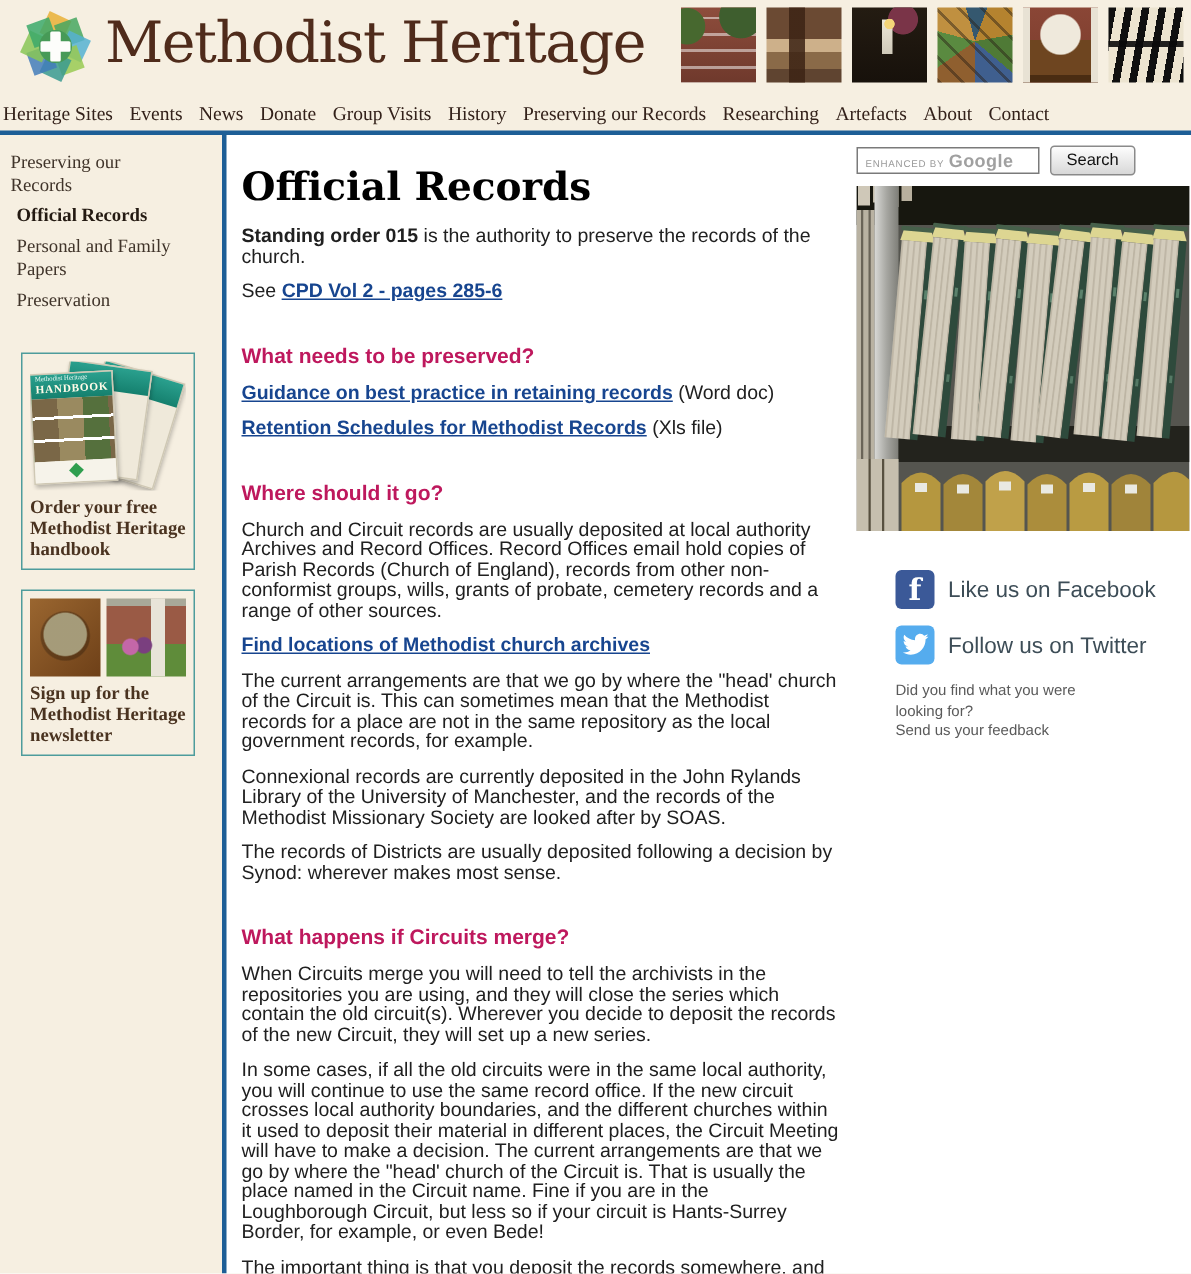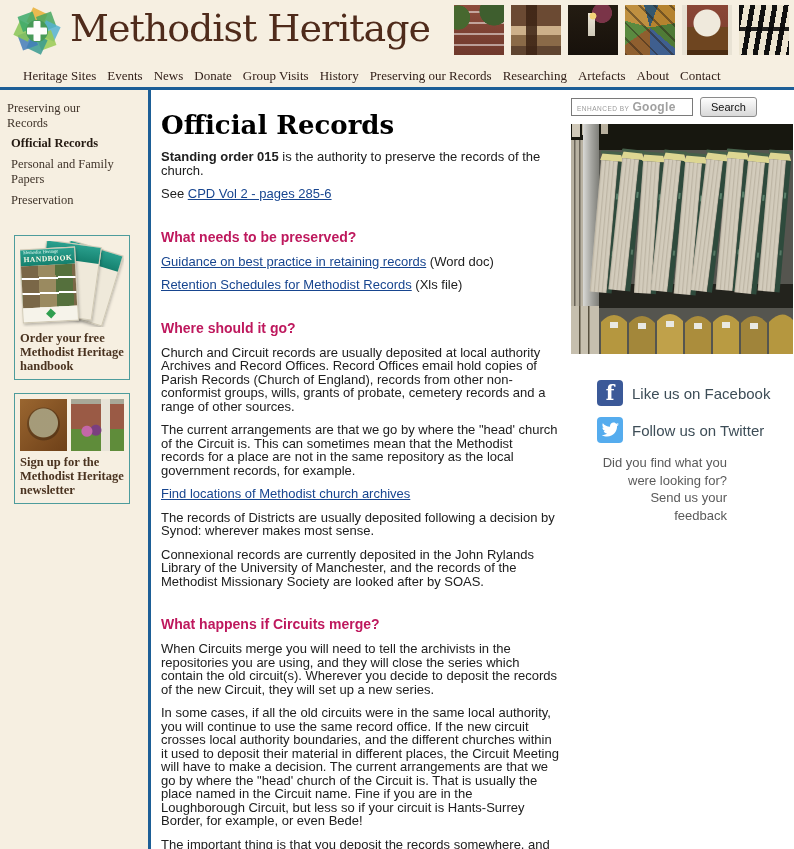--- a/index.html
+++ b/index.html
@@ -40,21 +40,21 @@
       conic-gradient(from 20deg at 50% 45%, #b5832f 0 60deg, #4f7a36 0 110deg, #3f5f8f 0 160deg, #8f5f2f 0 215deg, #5a8a40 0 265deg, #c09040 0 325deg, #35586f 0); }
   .th-door { background:
       linear-gradient(90deg, #e8e2d4 0 9%, transparent 9% 91%, #e8e2d4 91%),
       radial-gradient(circle at 50% 36%, #efe9dc 0 13px, transparent 14px),
       linear-gradient(180deg, transparent 0 44%, #6e4520 44% 90%, #4a2c12 90%),
       linear-gradient(#8a4636,#7a3c2c); }
   .th-keys { background:
       linear-gradient(180deg, transparent 0 45%, rgba(10,10,10,.9) 45% 53%, transparent 53%),
       repeating-linear-gradient(100deg, #101010 0 5px, #ece4d0 5px 11px); }
   
-  .nav { display:flex; gap:11px; align-items:center; height:23px; padding-left:23px;
+  .nav { display:flex; gap:11px; align-items:center; height:23px; padding-left:2px;
          font-family:"Liberation Serif", serif; font-size:13px; color:#33211a; }
   .nav span { cursor:pointer; white-space:nowrap; }
   .divider { height:3px; background:#1d5e96; }
   
   .row { display:flex; height:759px; }
   .sidebar { width:148px; flex:0 0 148px; padding-top:11px; font-family:"Liberation Serif", serif; }
   .snav { padding-left:7px; font-size:12.5px; color:#40342a; }
   .snav .sec { width:100px; line-height:1.2; cursor:pointer; }
   .snav .lnk { margin:5px 0 0 4px; cursor:pointer; line-height:1.25; }
   .snav .active { font-weight:bold; color:#241a12; }
@@ -89,21 +89,21 @@
       radial-gradient(circle at 30% 62%, #c467a8 0 5px, transparent 6px),
       radial-gradient(circle at 47% 60%, #7a3f7f 0 5px, transparent 6px),
       linear-gradient(90deg, transparent 0 56%, #e8e4d8 56% 74%, transparent 74%),
       linear-gradient(180deg, #a8a898 0 10%, #9a5a45 10% 58%, #5f8c3a 58%); }
   
   .main-wrap { flex:1; background:#fff; border-left:3px solid #1d5e96; display:flex; padding-left:10px; }
   .main-col { width:398px; flex:0 0 398px; padding-top:8px; }
   h1 { font-family:"DejaVu Serif", serif; font-size:26px; color:#000; margin:12px 0 8px; }
   h2 { font-size:14px; color:#be185d; margin:28px 0 2px; }
   .main-col p { font-size:13px; line-height:13.5px; margin-top:10px; }
-  .blnk { color:#17458f; font-weight:normal; text-decoration:underline; cursor:pointer; }
+  .blnk { color:#17458f; font-weight:bold; text-decoration:underline; cursor:pointer; }
   .email { color:#3c55a5; text-decoration:underline; cursor:pointer; }
   
   .right-col { width:226px; flex:0 0 226px; margin-left:12px; padding-top:7px; }
   .search-row { display:flex; gap:7px; align-items:flex-start; margin-bottom:7px; }
   .sbox { position:relative; width:122px; height:18px; }
   .sbox input { width:122px; height:18px; border:1px solid #7a7a7a; padding:0 4px; font-size:11px; }
   .wm { position:absolute; left:6px; top:3px; display:flex; align-items:baseline; gap:3px;
         pointer-events:none; }
   .wm .pre { font-size:6.5px; color:#9a9a9a; letter-spacing:.5px; }
   .wm .ggl { font-size:12px; color:#a0a0a0; font-weight:bold; letter-spacing:.3px; }
@@ -112,21 +112,21 @@
           cursor:pointer; font-family:"Liberation Sans", sans-serif; }
   .books { display:block; }
   .social { margin:26px 0 0 26px; }
   .soc-row { display:flex; align-items:center; gap:9px; margin-bottom:11px; cursor:pointer; }
   .soc-lbl { font-size:15px; color:#3d4d57; }
   .fb { width:26px; height:26px; border-radius:4px; background:#3b5998; color:#fff;
         font-family:"DejaVu Serif", serif; font-weight:bold; font-size:20px; text-align:center;
         line-height:26px; }
   .tw { width:26px; height:26px; border-radius:4px; background:#55acee; display:flex;
         align-items:center; justify-content:center; }
-  .feedback { margin:6px 0 0 26px; font-size:13px; color:#5a5a5a; line-height:1.35; width:130px;text-align:right; }
+  .feedback { margin:6px 0 0 26px; font-size:10px; color:#5a5a5a; line-height:1.35; width:130px; }
   .feedback .flink { cursor:pointer; color:#5a5a5a; }
 </style>
 </head>
 <body>
 
 <div class="hdr">
   <svg class="logo" viewBox="0 0 58 58">
     <g transform="translate(29,29)" opacity="0.88">
       <rect x="-8" y="-8" width="16" height="16" fill="#e8a820" transform="rotate(0) translate(0,-13) rotate(25)" opacity=".85"></rect>
       <rect x="-8" y="-8" width="16" height="16" fill="#2f9e4f" transform="rotate(45) translate(0,-13) rotate(25)" opacity=".85"></rect>
@@ -216,26 +216,26 @@
 
       <h2>What needs to be preserved?</h2>
 
       <p><a class="blnk">Guidance on best practice in retaining records</a><span> (Word doc)</span></p>
 
       <p><a class="blnk">Retention Schedules for Methodist Records</a><span> (Xls file)</span></p>
 
       <h2>Where should it go?</h2>
 
       <p>Church and Circuit records are usually deposited at local authority Archives and Record Offices. Record Offices email hold copies of Parish Records (Church of England), records from other non-conformist groups, wills, grants of probate, cemetery records and a range of other sources.</p>
+      <p><a class="blnk">Find locations of Methodist church archives</a></p>
+
       <p>The current arrangements are that we go by where the "head' church of the Circuit is. This can sometimes mean that the Methodist records for a place are not in the same repository as the local government records, for example.</p>
 
-      <p><a class="blnk">Find locations of Methodist church archives</a></p>
-
+      <p>Connexional records are currently deposited in the John Rylands Library of the University of Manchester, and the records of the Methodist Missionary Society are looked after by SOAS.</p>
       <p>The records of Districts are usually deposited following a decision by Synod: wherever makes most sense.</p>
-      <p>Connexional records are currently deposited in the John Rylands Library of the University of Manchester, and the records of the Methodist Missionary Society are looked after by SOAS.</p>
 
       <h2>What happens if Circuits merge?</h2>
 
       <p>When Circuits merge you will need to tell the archivists in the repositories you are using, and they will close the series which contain the old circuit(s). Wherever you decide to deposit the records of the new Circuit, they will set up a new series.</p>
       <p>In some cases, if all the old circuits were in the same local authority, you will continue to use the same record office. If the new circuit crosses local authority boundaries, and the different churches within it used to deposit their material in different places, the Circuit Meeting will have to make a decision. The current arrangements are that we go by where the "head' church of the Circuit is. That is usually the place named in the Circuit name. Fine if you are in the Loughborough Circuit, but less so if your circuit is Hants-Surrey Border, for example, or even Bede!</p>
 
       <p><span>The important thing is that you deposit the records somewhere, and inform the Liaison Officer for Methodist Archives (email: </span><a class="email">loma2012@btinternet.com</a><span>) who will be happy to offer further guidance on the most sensible option.</span></p>
     </div>
 
     <div class="right-col">

